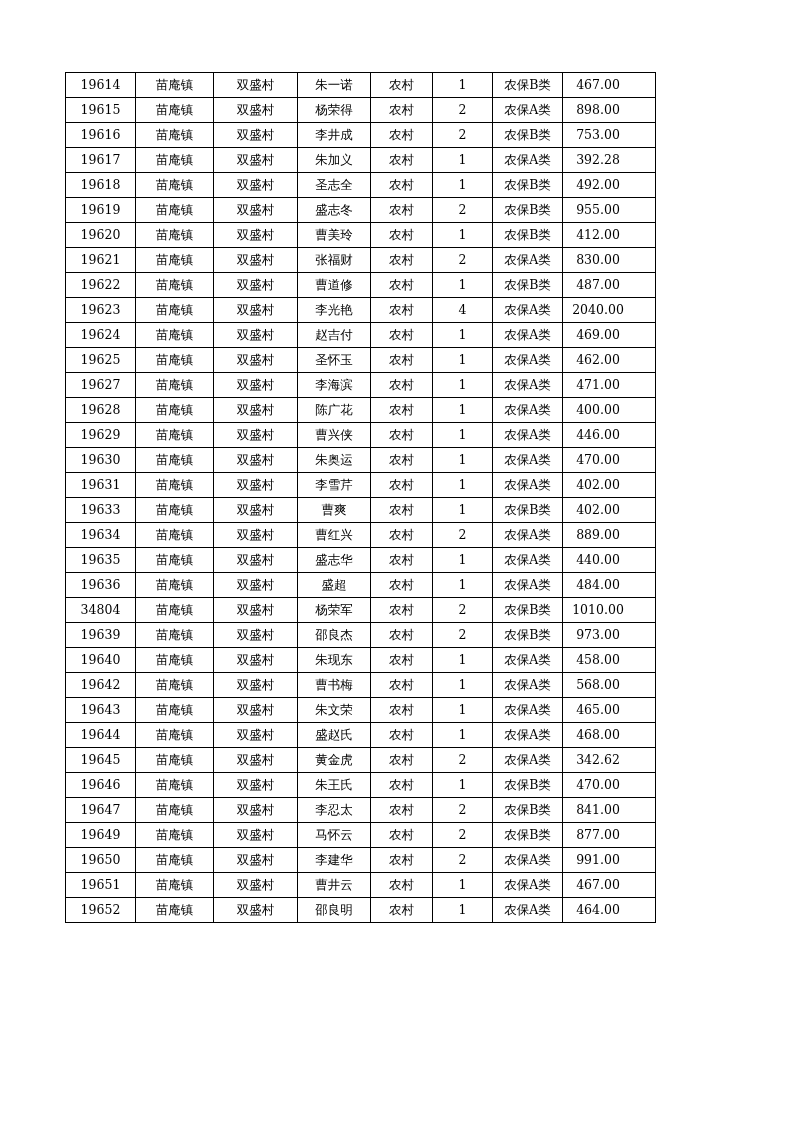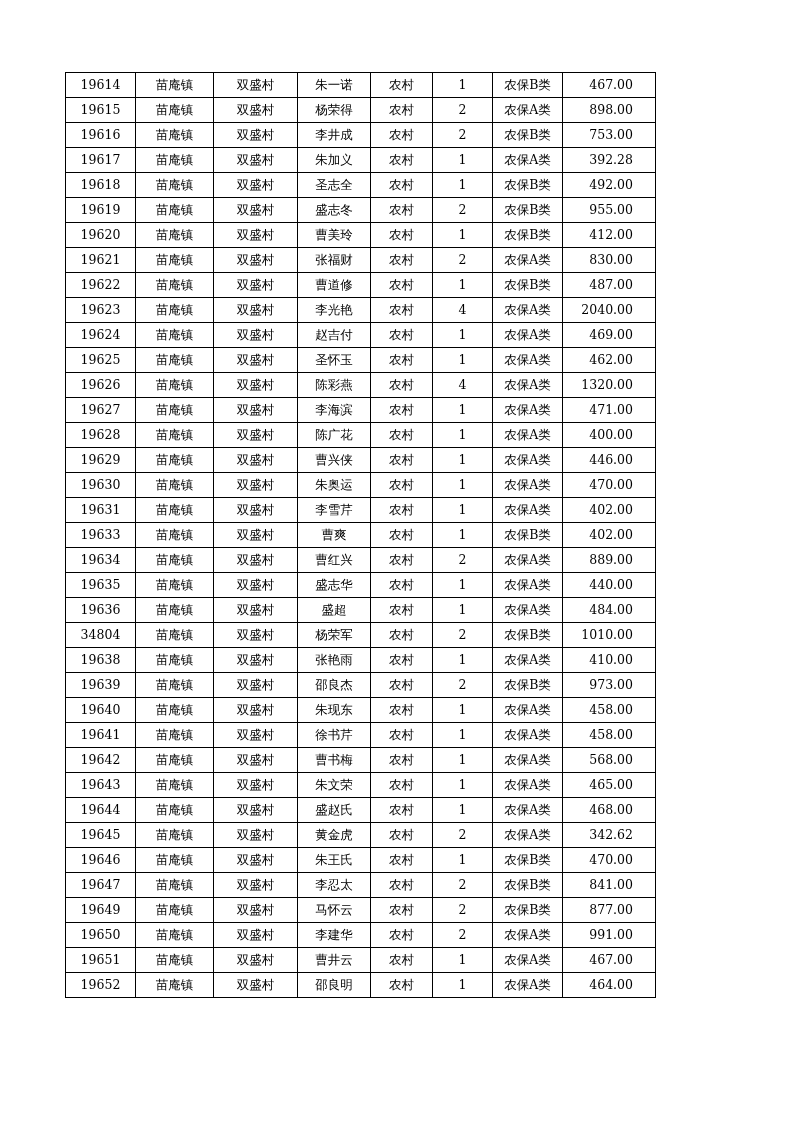--- a/index.html
+++ b/index.html
@@ -32,21 +32,20 @@
     height: 24px;
     font-size: 12.5px;
     line-height: 24px;
     text-align: center;
     vertical-align: middle;
     padding: 0;
     white-space: nowrap;
     overflow: hidden;
   }
   table.data-table td.col-7 {
-    text-align: right;
     padding-right: 22px;
   }
 </style>
 </head>
 <body>
 
 <div class="page">
   <table class="data-table">
     <colgroup>
         <col style="width: 70px;">
@@ -173,30 +172,20 @@
           <td class="col-0">19625</td>
           <td class="col-1">苗庵镇</td>
           <td class="col-2">双盛村</td>
           <td class="col-3">圣怀玉</td>
           <td class="col-4">农村</td>
           <td class="col-5">1</td>
           <td class="col-6">农保A类</td>
           <td class="col-7">462.00</td>
         </tr>
         <tr>
-          <td class="col-0">19626</td>
-          <td class="col-1">苗庵镇</td>
-          <td class="col-2">双盛村</td>
-          <td class="col-3">陈彩燕</td>
-          <td class="col-4">农村</td>
-          <td class="col-5">4</td>
-          <td class="col-6">农保A类</td>
-          <td class="col-7">1320.00</td>
-        </tr>
-        <tr>
           <td class="col-0">19627</td>
           <td class="col-1">苗庵镇</td>
           <td class="col-2">双盛村</td>
           <td class="col-3">李海滨</td>
           <td class="col-4">农村</td>
           <td class="col-5">1</td>
           <td class="col-6">农保A类</td>
           <td class="col-7">471.00</td>
         </tr>
         <tr>
@@ -283,54 +272,34 @@
           <td class="col-0">34804</td>
           <td class="col-1">苗庵镇</td>
           <td class="col-2">双盛村</td>
           <td class="col-3">杨荣军</td>
           <td class="col-4">农村</td>
           <td class="col-5">2</td>
           <td class="col-6">农保B类</td>
           <td class="col-7">1010.00</td>
         </tr>
         <tr>
-          <td class="col-0">19638</td>
-          <td class="col-1">苗庵镇</td>
-          <td class="col-2">双盛村</td>
-          <td class="col-3">张艳雨</td>
-          <td class="col-4">农村</td>
-          <td class="col-5">1</td>
-          <td class="col-6">农保A类</td>
-          <td class="col-7">410.00</td>
-        </tr>
-        <tr>
           <td class="col-0">19639</td>
           <td class="col-1">苗庵镇</td>
           <td class="col-2">双盛村</td>
           <td class="col-3">邵良杰</td>
           <td class="col-4">农村</td>
           <td class="col-5">2</td>
           <td class="col-6">农保B类</td>
           <td class="col-7">973.00</td>
         </tr>
         <tr>
           <td class="col-0">19640</td>
           <td class="col-1">苗庵镇</td>
           <td class="col-2">双盛村</td>
           <td class="col-3">朱现东</td>
-          <td class="col-4">农村</td>
-          <td class="col-5">1</td>
-          <td class="col-6">农保A类</td>
-          <td class="col-7">458.00</td>
-        </tr>
-        <tr>
-          <td class="col-0">19641</td>
-          <td class="col-1">苗庵镇</td>
-          <td class="col-2">双盛村</td>
-          <td class="col-3">徐书芹</td>
           <td class="col-4">农村</td>
           <td class="col-5">1</td>
           <td class="col-6">农保A类</td>
           <td class="col-7">458.00</td>
         </tr>
         <tr>
           <td class="col-0">19642</td>
           <td class="col-1">苗庵镇</td>
           <td class="col-2">双盛村</td>
           <td class="col-3">曹书梅</td>

